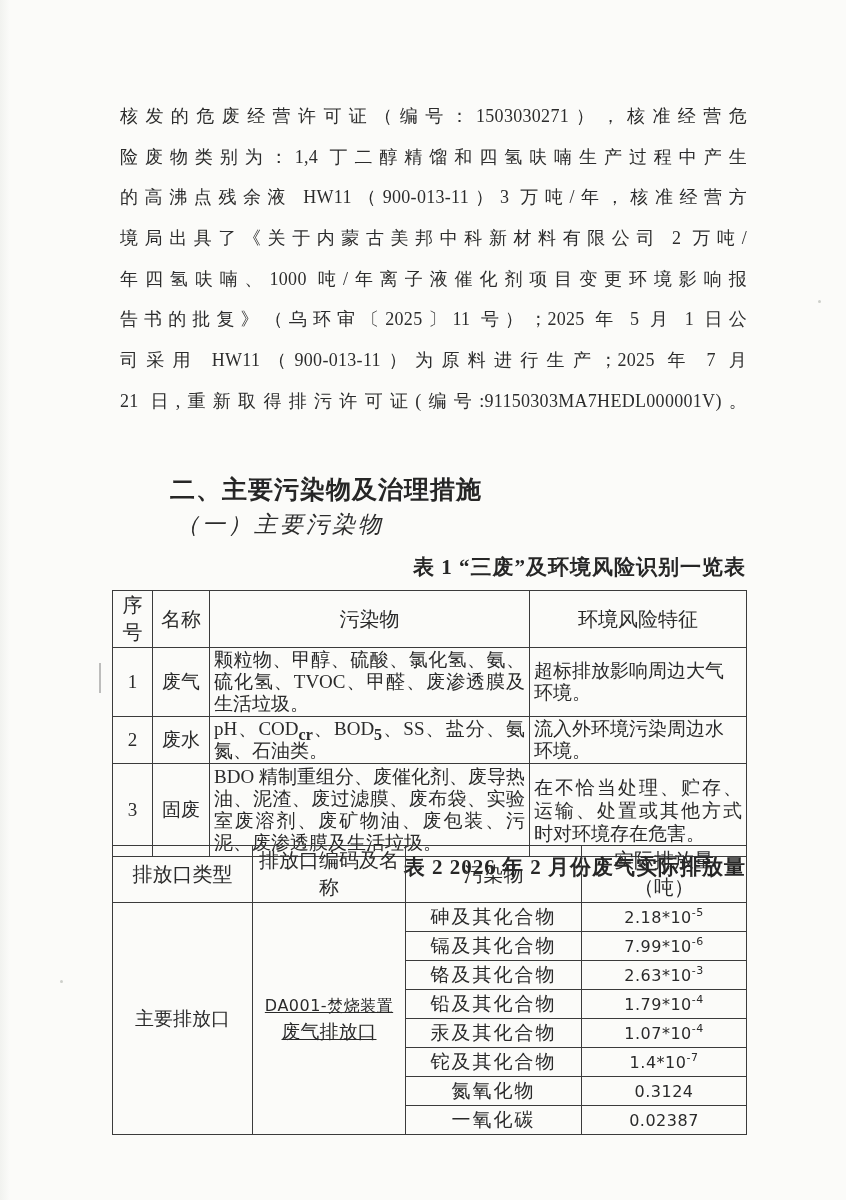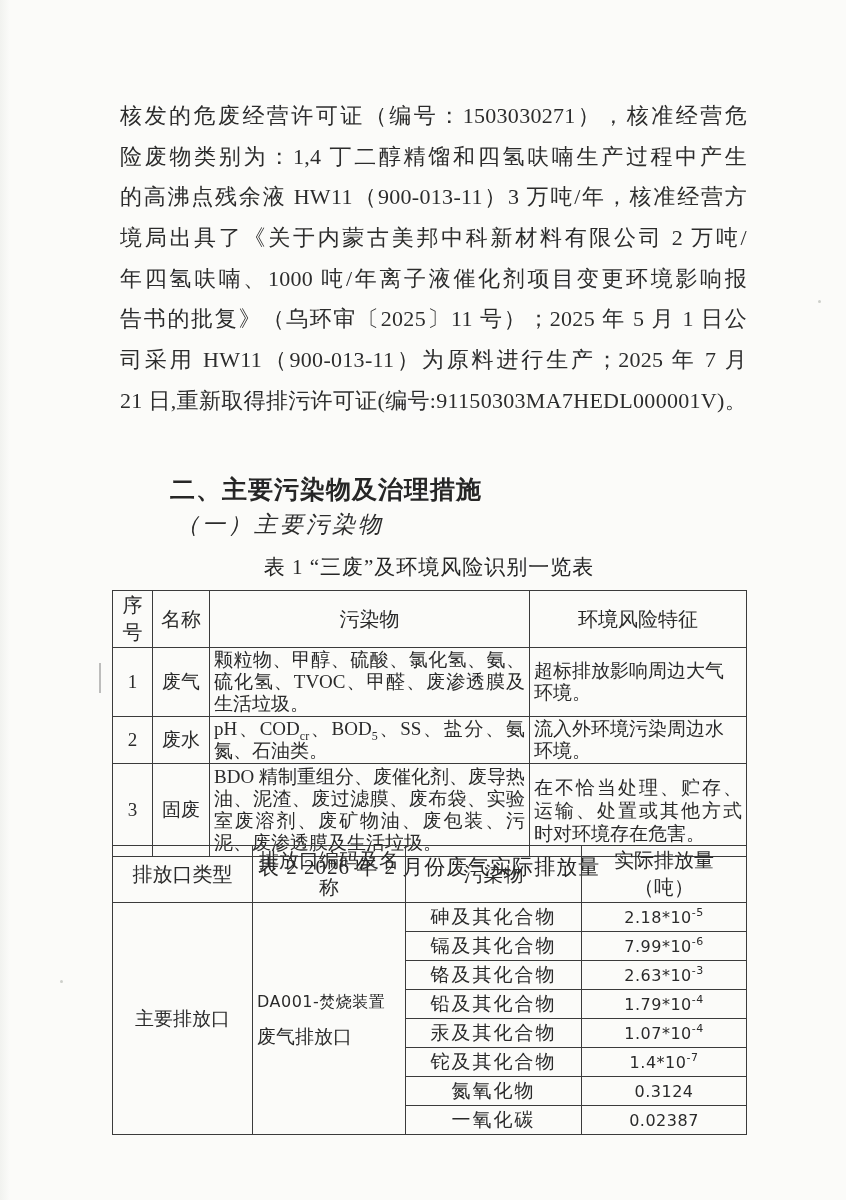--- a/index.html
+++ b/index.html
@@ -8,37 +8,37 @@
     background:#fbfbf9;
     background-image:linear-gradient(90deg,#f1f2ef 0px,#fbfbf9 10px),
                      linear-gradient(0deg,#f5f6f3 0px,#fbfbf9 14px);
     color:#2a2a2a;
     font-family:"Liberation Serif","DejaVu Serif",serif;
     overflow:hidden;
   }
   
   .para{position:absolute;left:120px;top:96px;width:627px;}
   .para-line{
-    font-size:22px;line-height:40.7px;height:40.7px;
+    font-size:18px;line-height:40.7px;height:40.7px;
     text-align:justify;text-align-last:justify;
     white-space:normal;letter-spacing:0.3px;color:#2c2c2c;
   }
   
   .h2{
     position:absolute;left:170px;top:473px;
     font-family:"Liberation Sans","DejaVu Sans",sans-serif;
     font-weight:bold;font-size:25px;color:#262626;letter-spacing:1px;
   }
   .h3{
     position:absolute;left:176px;top:509px;
     font-style:italic;font-size:23px;color:#2c2c2c;letter-spacing:3px;
   }
   .tcaption{
-    position:absolute;left:112px;width:634px;text-align:center;
-    font-weight:normal;font-size:21px;color:#262626;letter-spacing:1px;
+    position:absolute;left:112px;width:634px;text-align:right;
+    font-weight:bold;font-size:21px;color:#262626;letter-spacing:1px;
   }
   .cap1{top:553px;}
   .cap2{top:813px;margin-top:40px;}
   
   table.doc{
     position:absolute;left:112px;width:634px;
     border-collapse:collapse;table-layout:fixed;
     font-size:19px;color:#2a2a2a;
   }
   table.doc td,table.doc th{
@@ -58,22 +58,22 @@
   tr.t1-r2{height:45px;}
   tr.t1-r3{height:93px;}
   tr.t2-head{height:48px;}
   tr.t2-row{height:24.5px;}
   .num{
     font-family:"DejaVu Sans","Liberation Sans",sans-serif;
     font-size:16px;letter-spacing:0.5px;
   }
   td.valcell{text-align:center;}
   td.valcell sup{font-size:11px;line-height:0;}
-  sub{font-size:12px;line-height:0;}
-  .outlet-name div{line-height:35px;}
+  sub{font-size:16px;line-height:0;font-weight:bold;}
+  .outlet-name div{text-align:center;line-height:26px;text-decoration:underline;}
   .t2-pollutant{text-align:center;letter-spacing:2px;}
   
   .artifact-line{position:absolute;left:99px;top:663px;width:2px;height:30px;background:#8a8a8a;opacity:.55;}
   .artifact-dot{position:absolute;width:3px;height:3px;border-radius:50%;background:#b9bcb6;opacity:.7;}
 </style>
 </head>
 <body>
 
 <div class="page">
 

